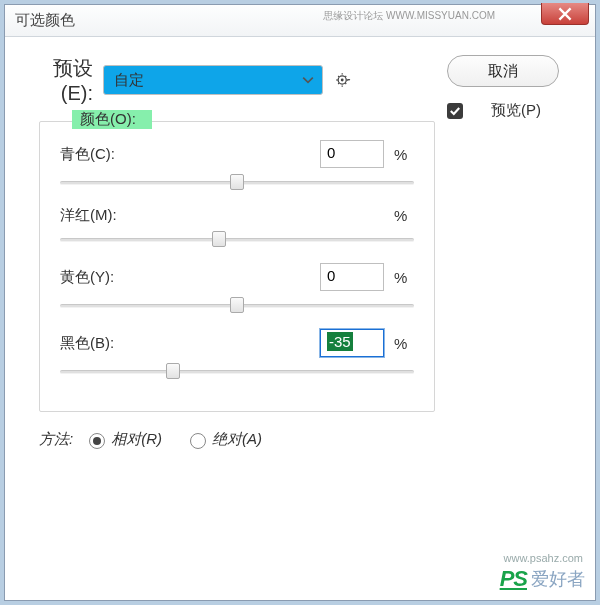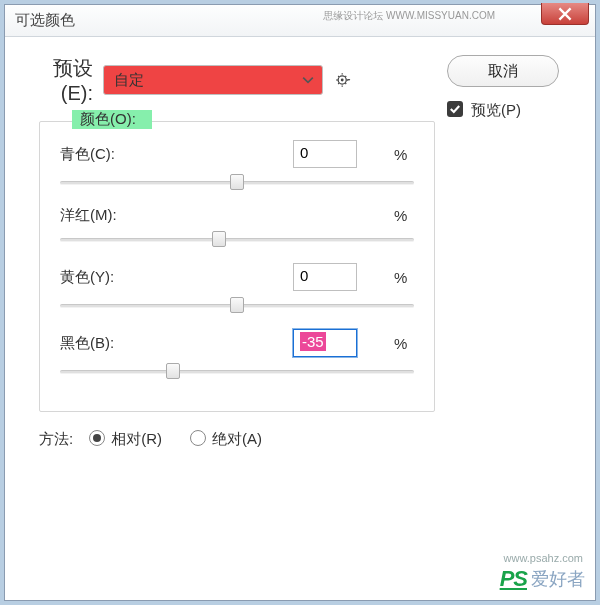--- a/index.html
+++ b/index.html
@@ -11,49 +11,49 @@
   .watermark-top { position: absolute; right: 100px; top: 4px; font-size: 10px; color: #999; }
   .closebtn { position: absolute; top: -2px; right: 6px; width: 48px; height: 22px;
     background: linear-gradient(#e68a84,#c8413a); border: 1px solid #9a312b; border-top: none;
     border-radius: 0 0 4px 4px; display: flex; align-items: center; justify-content: center; }
   .closebtn svg { width: 14px; height: 14px; }
   .content { padding: 18px 20px 10px 28px; display: flex; }
   .left { flex: 1; }
   .right { width: 140px; padding-left: 12px; }
   .row { display: flex; align-items: center; margin-bottom: 16px; }
   .preset-label { font-size: 20px; color: #333; width: 70px; text-align: right; padding-right: 10px; }
-  .dropdown { height: 30px; border: 1px solid #bfbfbf; border-radius: 3px; background: #ef4444;
+  .dropdown { height: 30px; border: 1px solid #bfbfbf; border-radius: 3px; background: #0ea5e9;
     display: flex; align-items: center; padding: 0 26px 0 10px; font-size: 15px; color: #333; position: relative; flex: 1; }
   .dropdown .caret { position: absolute; right: 8px; top: 50%; transform: translateY(-50%); }
   .caret svg { width: 12px; height: 12px; display: block; }
   .gear { width: 22px; height: 22px; margin-left: 10px; display: flex; align-items: center; justify-content: center; }
   .gear svg { width: 18px; height: 18px; }
   .fieldset { border: 1px solid #d6d6d6; border-radius: 2px; margin: 8px 0 18px 6px; padding: 18px 20px 16px 20px; position: relative; }
   .fieldset-label { position: absolute; top: -12px; left: 32px; background: #86efac; padding: 0 8px; display: flex; align-items: center; gap: 30px; }
   .fieldset-label span.lbl { font-size: 15px; color: #333; margin-right: 8px; }
   .swatch { width: 22px; height: 16px; background: #a81f14; border: 1px solid #333; margin-right: 6px; }
   .color-dd { width: 160px; height: 26px; border: 1px solid #bfbfbf; border-radius: 3px; background: #fff; display: flex; align-items: center; padding: 0 24px 0 8px; position: relative; font-size: 15px; }
   .slider-row { margin-bottom: 4px; }
-  .slider-top { display: flex; align-items: center; margin-bottom: 6px; gap: 27px; }
+  .slider-top { display: flex; align-items: center; margin-bottom: 6px; }
   .slider-label { font-size: 15px; color: #333; }
   .spacer { flex: 1; }
   .numbox { width: 64px; height: 28px; border: 1px solid #bfbfbf; background: #fff; font-size: 15px; text-align: left; padding: 3px 6px; }
   .numbox.active { border: 1px solid #1a6fd6; outline: 1px solid #8ab6e6; }
-  .numbox.active .selnum { background: #ec4899; color: #fff; padding: 1px 2px; }
+  .numbox.active .selnum { background: #15803d; color: #fff; padding: 1px 2px; }
   .pct { margin-left: 10px; font-size: 15px; color: #333; width: 20px; }
   .track { height: 18px; position: relative; margin-bottom: 14px; }
   .track-line { position: absolute; top: 7px; left: 0; right: 0; height: 4px; background: #e0e0e0; border-top: 1px solid #c8c8c8; border-bottom: 1px solid #f2f2f2; border-radius: 2px; }
   .thumb { position: absolute; top: 0; width: 14px; height: 16px; background: linear-gradient(#fafafa,#e2e2e2); border: 1px solid #aaa; border-radius: 2px; transform: translateX(-50%); }
-  .method-row { display: flex; align-items: flex-start; margin-left: 6px; }
+  .method-row { display: flex; align-items: flex-end; margin-left: 6px; font-style: italic; }
   .method-label { font-size: 15px; color: #333; margin-right: 16px; }
   .radio { width: 16px; height: 16px; border: 1px solid #888; border-radius: 50%; margin-right: 6px; display: inline-flex; align-items: center; justify-content: center; background: #fff; }
   .radio.checked::after { content: ""; width: 8px; height: 8px; background: #444; border-radius: 50%; }
   .radio-label { font-size: 15px; color: #333; margin-right: 28px; }
   .btn { width: 112px; height: 32px; border: 1px solid #aaa; border-radius: 16px; background: linear-gradient(#fdfdfd,#f0f0f0); display: flex; align-items: center; justify-content: center; font-size: 15px; color: #222; margin-bottom: 14px; cursor: pointer; }
-  .preview-row { display: flex; margin-top: 12px; }
+  .preview-row { display: flex; align-items: center; margin-top: 12px; gap: 20px; }
   .checkbox { width: 16px; height: 16px; background: #3b3b3b; border-radius: 3px; margin-right: 8px; display: flex; align-items: center; justify-content: center; }
   .checkbox svg { width: 12px; height: 12px; }
   .preview-label { font-size: 15px; color: #333; }
   .wm-bottom { position: absolute; right: 10px; bottom: 8px; display: flex; align-items: center; }
   .wm-ps { font-size: 22px; font-weight: bold; font-style: italic; color: #19a34a; margin-right: 4px; letter-spacing: -1px; text-decoration: underline; }
   .wm-txt { font-size: 18px; color: #8aa5c2; }
   .wm-url { position: absolute; right: 12px; bottom: 36px; font-size: 11px; color: #9aa; }
 </style>
 </head>
 <body>

